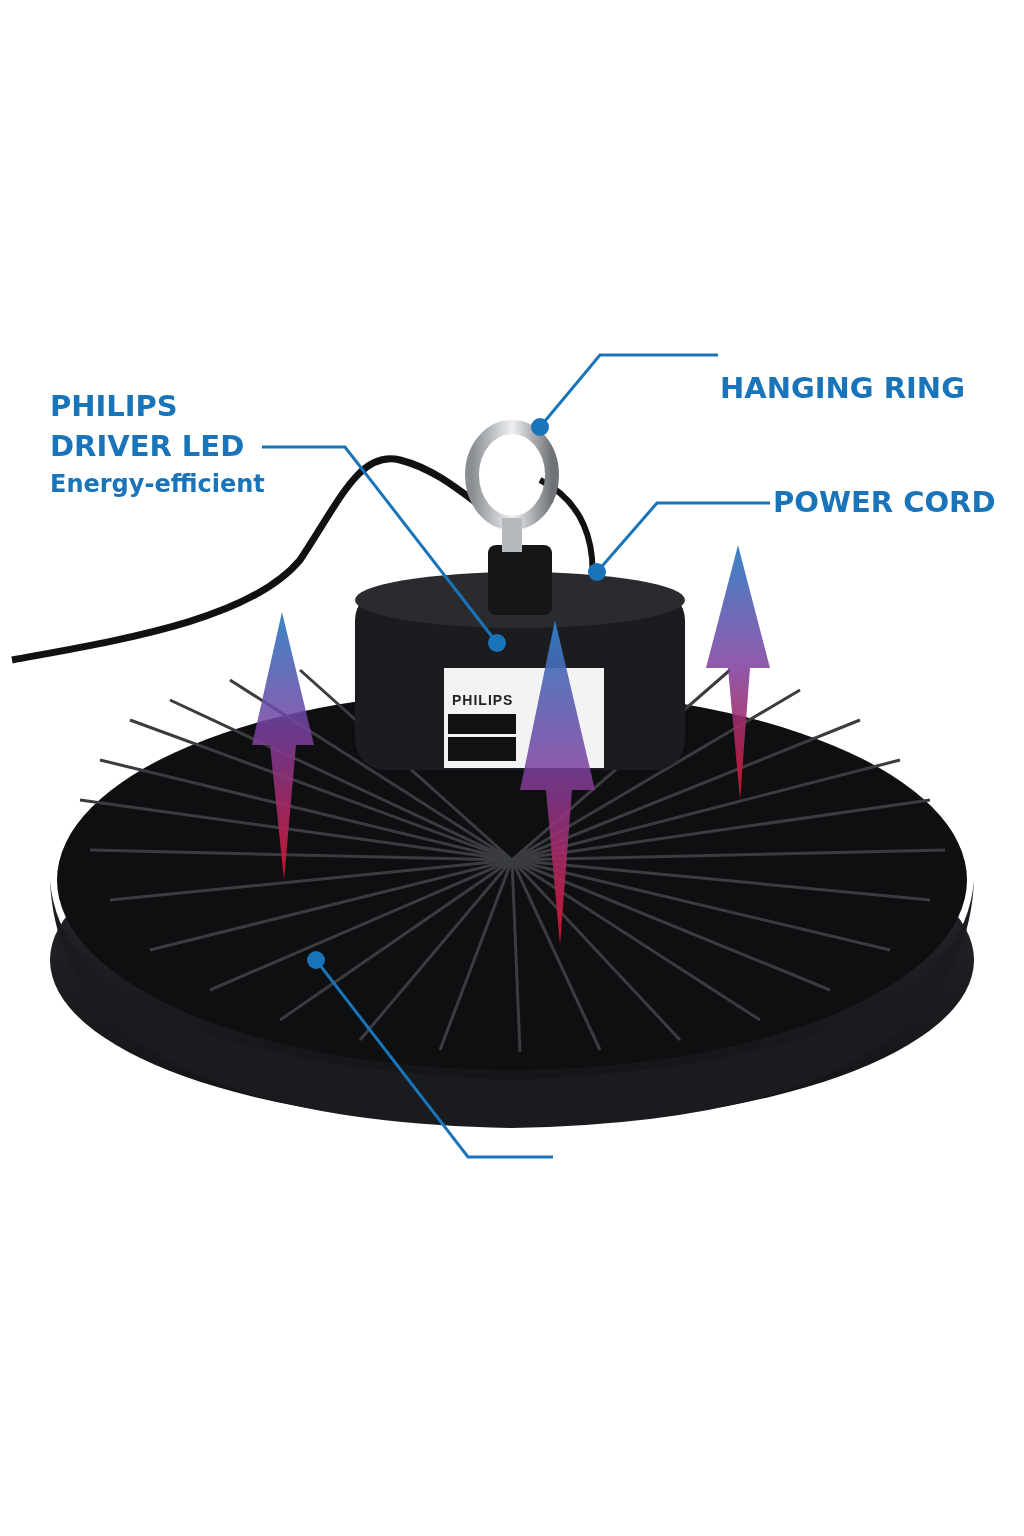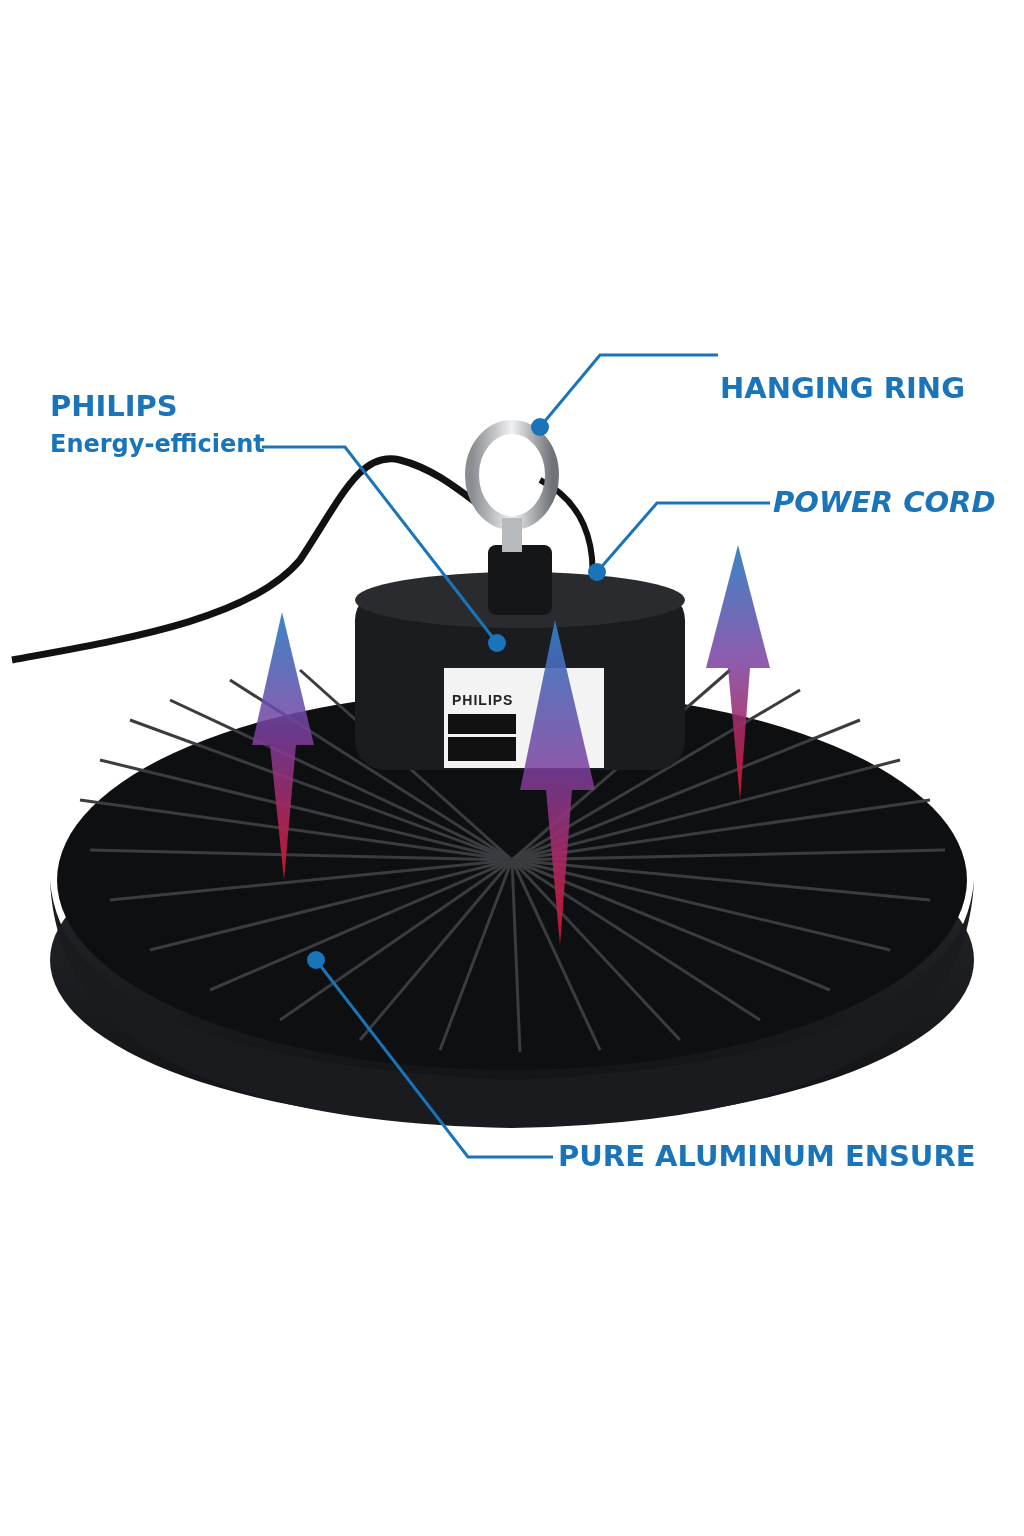--- a/index.html
+++ b/index.html
@@ -97,28 +97,28 @@
       <circle cx="497" cy="643" r="9"></circle>
       <circle cx="597" cy="572" r="9"></circle>
       <circle cx="316" cy="960" r="9"></circle>
     </g>
   </svg>
 
   <div class="philips-logo">PHILIPS</div>
 
   <div class="lbl" style="left:50px;top:386px;">
     <span class="h">PHILIPS</span>
+    <span class="h">DRIVER LED</span>
     <span class="s" style="line-height:36px;">Energy-efficient</span>
   </div>
 
   <div class="lbl" style="left:720px;top:335px;margin-top:33px;">
     <span class="h">HANGING RING</span>
   </div>
 
-  <div class="lbl" style="left:773px;top:482px;font-style:italic;">
+  <div class="lbl" style="left:773px;top:482px;">
     <span class="h">POWER CORD</span>
   </div>
 
   <div class="lbl" style="left:558px;top:1136px;">
-    <span class="h">PURE ALUMINUM ENSURE</span>
   </div>
 
 </div>
 
 </body></html>

